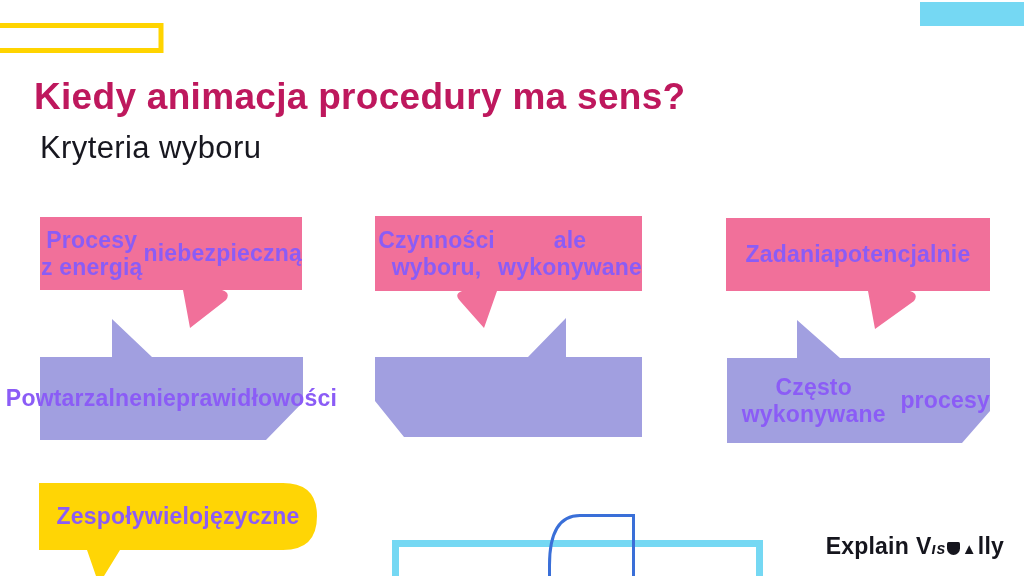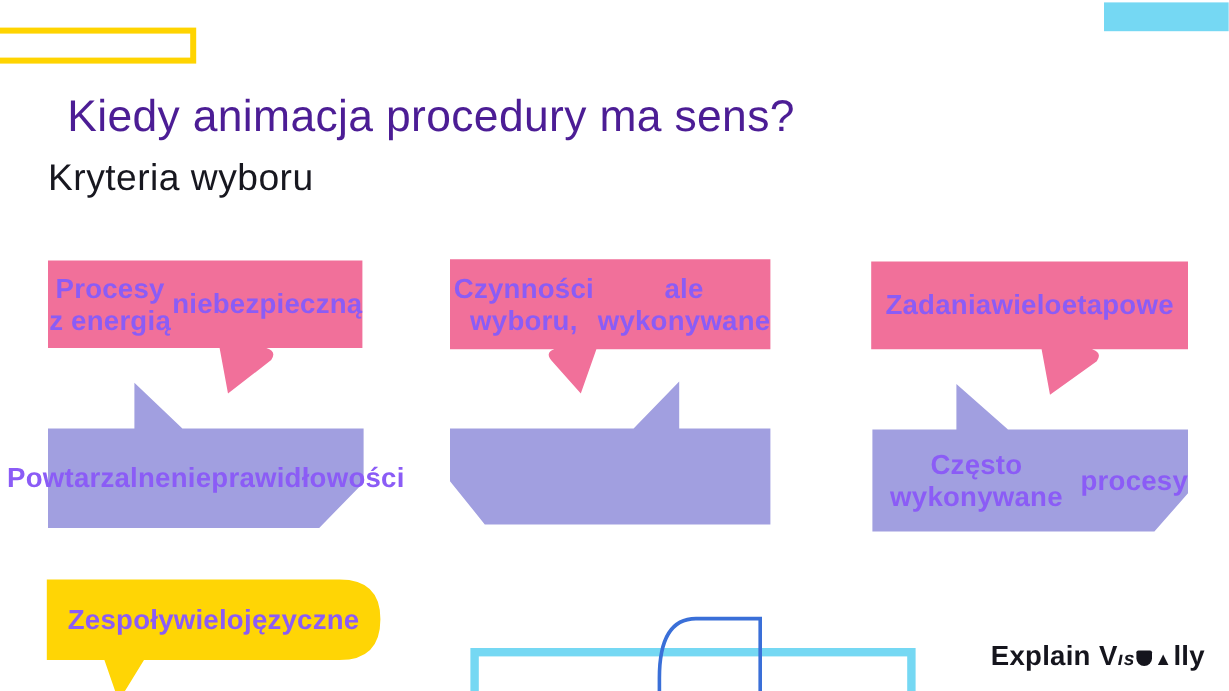--- a/index.html
+++ b/index.html
@@ -6,22 +6,22 @@
   .slide{
     position:relative;
     width:1024px;height:576px;
     overflow:hidden;
     background:#ffffff;
     font-family:"Liberation Sans",sans-serif;
     color:#1E1E28;
   }
   .shapes-layer{position:absolute;left:0;top:0;width:1024px;height:576px;}
   .title{
-    position:absolute;left:56px;top:76px;
-    font-size:37px;font-weight:400;letter-spacing:.3px;color:#4c1d95;
+    position:absolute;left:34px;top:76px;
+    font-size:37px;font-weight:700;letter-spacing:.3px;color:#be185d;
   }
   .subtitle{
     position:absolute;left:40px;top:130px;
     font-size:31px;font-weight:400;letter-spacing:.4px;color:#17171F;
   }
   .bubble-text{
     position:absolute;
     display:flex;justify-content:center;align-items:center;
     text-align:center;
     font-size:23px;font-weight:700;line-height:27px;letter-spacing:.2px;
@@ -81,21 +81,21 @@
   <div class="bubble-text bt-pink1">
     <div>Procesy z energią</div>
     <div>niebezpieczną</div>
   </div>
   <div class="bubble-text bt-pink2">
     <div>Czynności wyboru,</div>
     <div>ale wykonywane</div>
   </div>
   <div class="bubble-text bt-pink3">
     <div>Zadania</div>
-    <div>wieloetapowe</div>
+    <div>potencjalnie</div>
   </div>
 
   <div class="bubble-text bt-purple1">
     <div>Powtarzalne</div>
     <div>nieprawidłowości</div>
   </div>
   <div class="bubble-text bt-purple3">
     <div>Często wykonywane</div>
     <div>procesy</div>
   </div>

